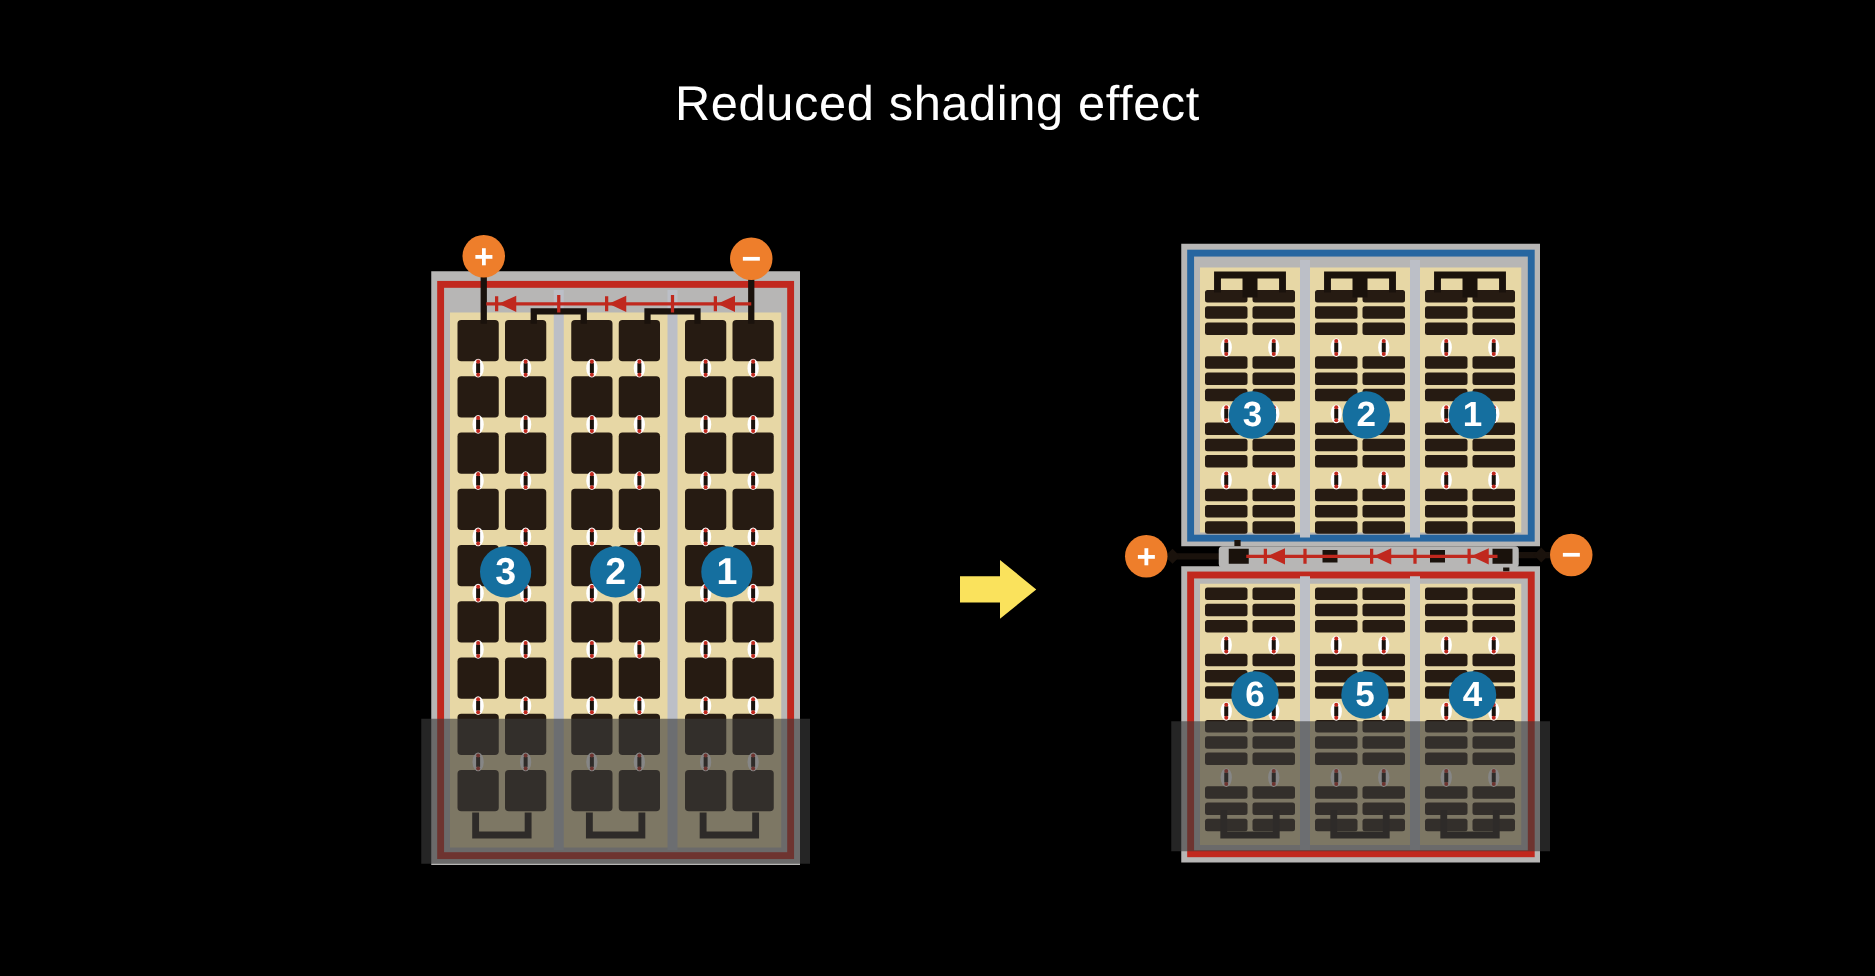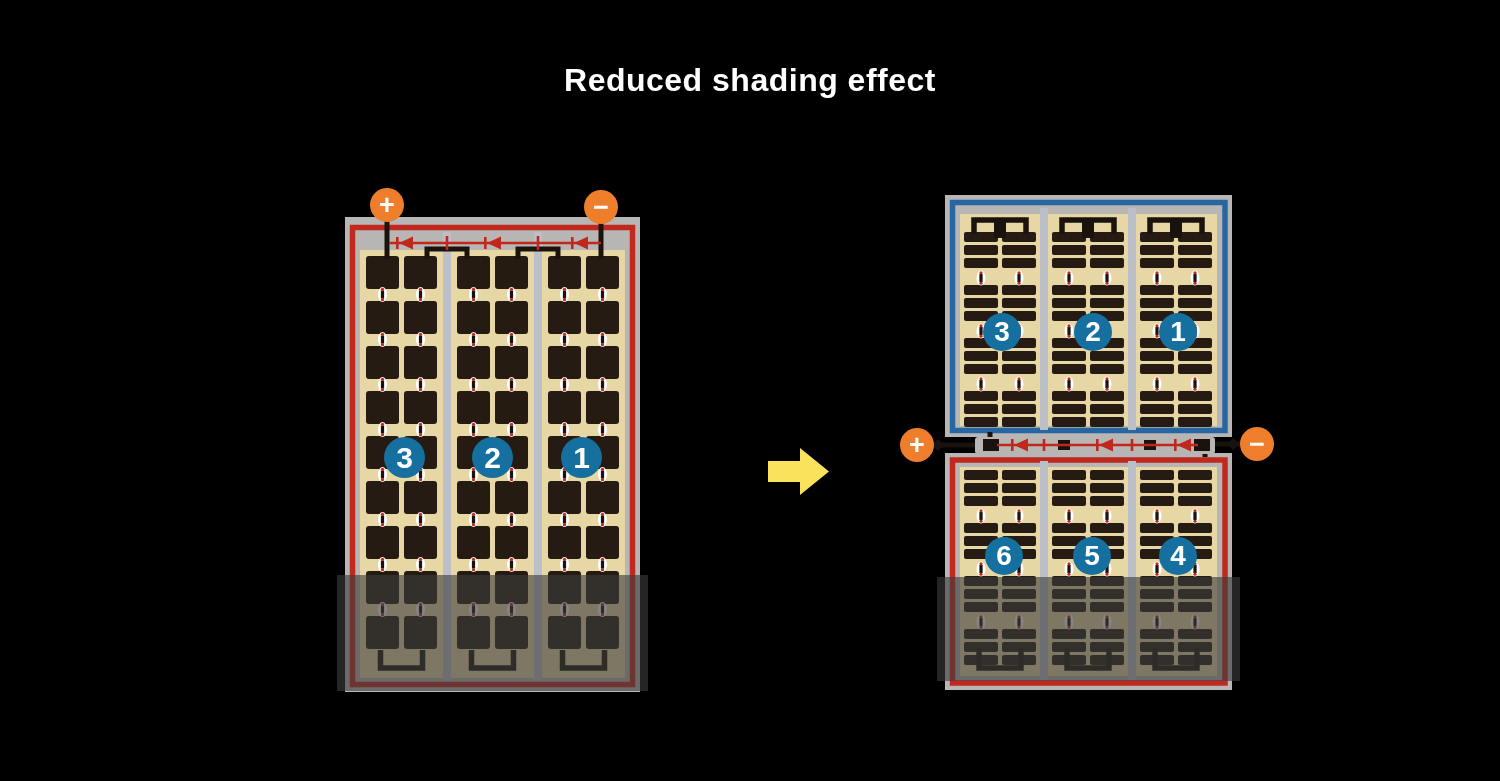--- a/index.html
+++ b/index.html
@@ -1,20 +1,20 @@
 <!DOCTYPE html>
 <html><head>
 <meta charset="utf-8">
 <style>
   html,body{margin:0;padding:0;background:#000;}
   body{width:1500px;height:781px;position:relative;overflow:hidden;
        font-family:"Liberation Sans",sans-serif;}
   .stage{position:absolute;left:0;top:0;width:1500px;height:781px;}
   .title{position:absolute;top:62px;left:0;width:100%;text-align:center;
-         color:#fff;font-size:32px;font-weight:bold;letter-spacing:.5px;}
+         color:#fff;font-size:39px;font-weight:normal;letter-spacing:.5px;}
   .terminal{position:absolute;width:34px;height:34px;border-radius:50%;
             display:flex;align-items:center;justify-content:center;
             color:#fff;font-size:27px;font-weight:bold;line-height:0;}
   .glabel{position:absolute;border-radius:50%;display:flex;align-items:center;
           justify-content:center;color:#fff;font-weight:bold;line-height:0;}
   .glabel.lg{width:41px;height:41px;font-size:30px;}
   .glabel.md{width:38px;height:38px;font-size:28px;}
 </style>
 </head>
 <body>

